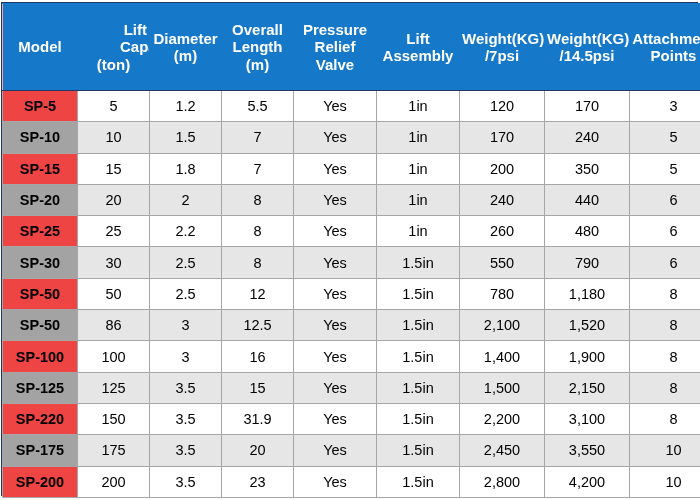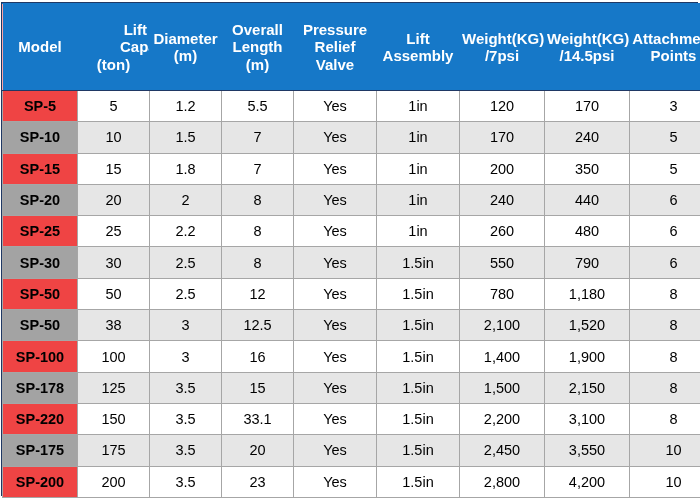--- a/index.html
+++ b/index.html
@@ -216,56 +216,56 @@
           <td>2.5</td>
           <td>12</td>
           <td>Yes</td>
           <td>1.5in</td>
           <td>780</td>
           <td>1,180</td>
           <td>8</td>
         </tr>
         <tr class="alt">
           <td class="model-cell">SP-50</td>
-          <td>38</td>
+          <td>86</td>
           <td>3</td>
           <td>12.5</td>
           <td>Yes</td>
           <td>1.5in</td>
           <td>2,100</td>
           <td>1,520</td>
           <td>8</td>
         </tr>
         <tr>
           <td class="model-cell">SP-100</td>
           <td>100</td>
           <td>3</td>
           <td>16</td>
           <td>Yes</td>
           <td>1.5in</td>
           <td>1,400</td>
           <td>1,900</td>
           <td>8</td>
         </tr>
         <tr class="alt">
-          <td class="model-cell">SP-178</td>
+          <td class="model-cell">SP-125</td>
           <td>125</td>
           <td>3.5</td>
           <td>15</td>
           <td>Yes</td>
           <td>1.5in</td>
           <td>1,500</td>
           <td>2,150</td>
           <td>8</td>
         </tr>
         <tr>
           <td class="model-cell">SP-220</td>
           <td>150</td>
           <td>3.5</td>
-          <td>33.1</td>
+          <td>31.9</td>
           <td>Yes</td>
           <td>1.5in</td>
           <td>2,200</td>
           <td>3,100</td>
           <td>8</td>
         </tr>
         <tr class="alt">
           <td class="model-cell">SP-175</td>
           <td>175</td>
           <td>3.5</td>

